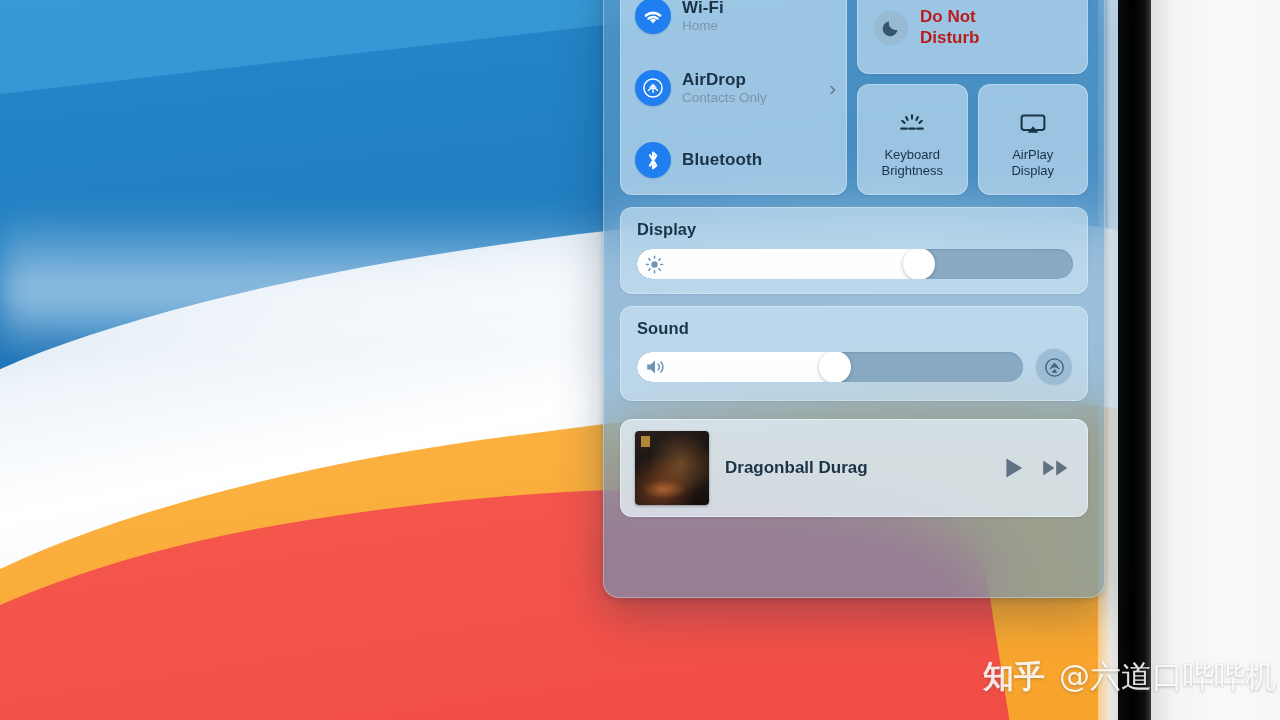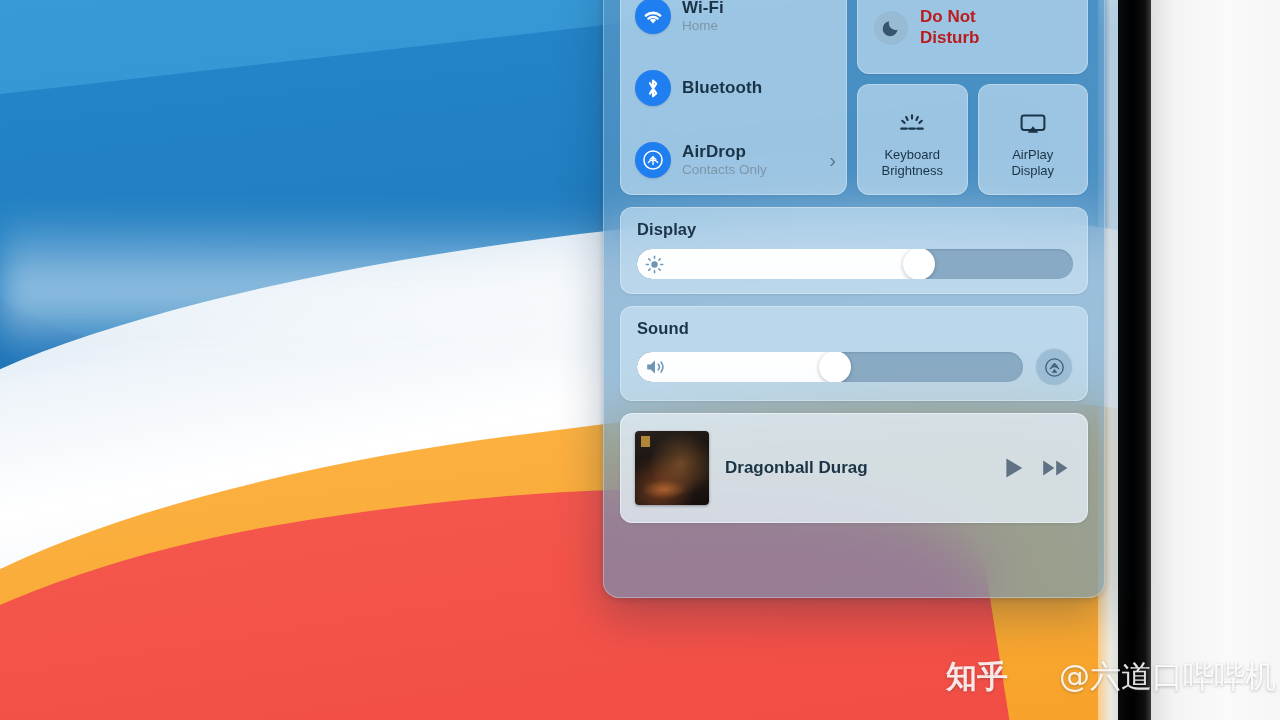--- a/index.html
+++ b/index.html
@@ -265,25 +265,26 @@
     display: flex; align-items: center; justify-content: center;
     border: 0.5px solid rgba(255,255,255,0.25);
   }
 
   
   .now-playing {
     background: rgba(228,238,246,0.80);
     border-radius: 12px;
     border: 0.5px solid rgba(255,255,255,0.45);
     box-shadow: 0 1px 3px rgba(20,50,80,0.12);
-    height: 110px;
+    height: 98px;
     display: flex;
     align-items: center;
     padding: 0 16px 0 14px;
     gap: 16px;
+    margin-top: 6px;
   }
   .album-art {
     flex: 0 0 74px;
     width: 74px; height: 74px;
     border-radius: 4px;
     background:
       radial-gradient(circle at 62% 44%, rgba(190,120,60,0.50) 0%, rgba(70,36,22,0.0) 52%),
       radial-gradient(circle at 34% 78%, rgba(196,92,40,0.48) 0%, rgba(40,20,14,0) 46%),
       linear-gradient(160deg, #2a211d 0%, #1a1512 40%, #241a14 70%, #120d0b 100%);
     box-shadow: 0 1px 3px rgba(0,0,0,0.35);
@@ -334,21 +335,21 @@
     gap: 14px;
     font-size: 31px;
     color: rgba(255,255,255,0.88);
     text-shadow: 0 1px 3px rgba(60,60,60,0.35);
     font-family: "DejaVu Sans", "Liberation Sans", sans-serif;
     white-space: nowrap;
     pointer-events: none;
     z-index: 50;
   }
   #watermark .wm-brand { font-weight: bold; }
-  #watermark .wm-user { font-weight: normal; margin-left: 37px; }
+  #watermark .wm-user { font-weight: normal; }
 </style>
 </head>
 <body>
 
 <div id="screenshot">
 
   <div id="desktop">
     <div class="wp-layer wp-sky"></div>
     <div class="wp-layer wp-band1"></div>
     <div class="wp-layer wp-band2"></div>
@@ -377,44 +378,44 @@
             </svg>
           </div>
           <div class="toggle-labels">
             <span class="toggle-title">Wi-Fi</span>
             <span class="toggle-sub">Home</span>
           </div>
         </div>
 
         <div class="toggle-row">
           <div class="toggle-icon">
-            <svg width="14" height="21" viewBox="0 0 14 21">
-              <path d="M4 5.2 L10.2 15.4 L7 18.3 L7 2.6 L10.2 5.6 L4 15.6" stroke="#fff" stroke-width="2.1" fill="none" stroke-linejoin="round" stroke-linecap="round"></path>
-            </svg>
-          </div>
-          <div class="toggle-labels">
-            <span class="toggle-title">Bluetooth</span>
-          </div>
-        </div>
-
-        <div class="toggle-row">
-          <div class="toggle-icon">
             <svg width="22" height="22" viewBox="0 0 22 22">
               <circle cx="11" cy="11" r="9.1" stroke="#fff" stroke-width="1.5" fill="none"></circle>
               <path d="M6.4 13.4 a5.6 5.6 0 0 1 9.2 0" stroke="#fff" stroke-width="1.5" fill="none" stroke-linecap="round"></path>
               <path d="M8.2 10.4 a3.6 3.6 0 0 1 5.6 0" stroke="#fff" stroke-width="1.5" fill="none" stroke-linecap="round"></path>
               <circle cx="11" cy="8.4" r="1.5" fill="#fff"></circle>
               <path d="M11 9.7 L11 15.4" stroke="#fff" stroke-width="1.4" stroke-linecap="round"></path>
             </svg>
           </div>
           <div class="toggle-labels">
             <span class="toggle-title">AirDrop</span>
             <span class="toggle-sub">Contacts Only</span>
           </div>
           <span class="row-chevron">›</span>
+        </div>
+
+        <div class="toggle-row">
+          <div class="toggle-icon">
+            <svg width="14" height="21" viewBox="0 0 14 21">
+              <path d="M4 5.2 L10.2 15.4 L7 18.3 L7 2.6 L10.2 5.6 L4 15.6" stroke="#fff" stroke-width="2.1" fill="none" stroke-linejoin="round" stroke-linecap="round"></path>
+            </svg>
+          </div>
+          <div class="toggle-labels">
+            <span class="toggle-title">Bluetooth</span>
+          </div>
         </div>
 
       </div>
 
       <div class="cc-right-col">
 
         <div class="cc-card dnd-tile">
           <div class="dnd-icon">
             <svg width="19" height="19" viewBox="0 0 19 19">
               <path d="M15.6 11.8 A7.1 7.1 0 0 1 7.0 3.3 A7.5 7.5 0 1 0 15.6 11.8 Z" fill="#36546e"></path>

